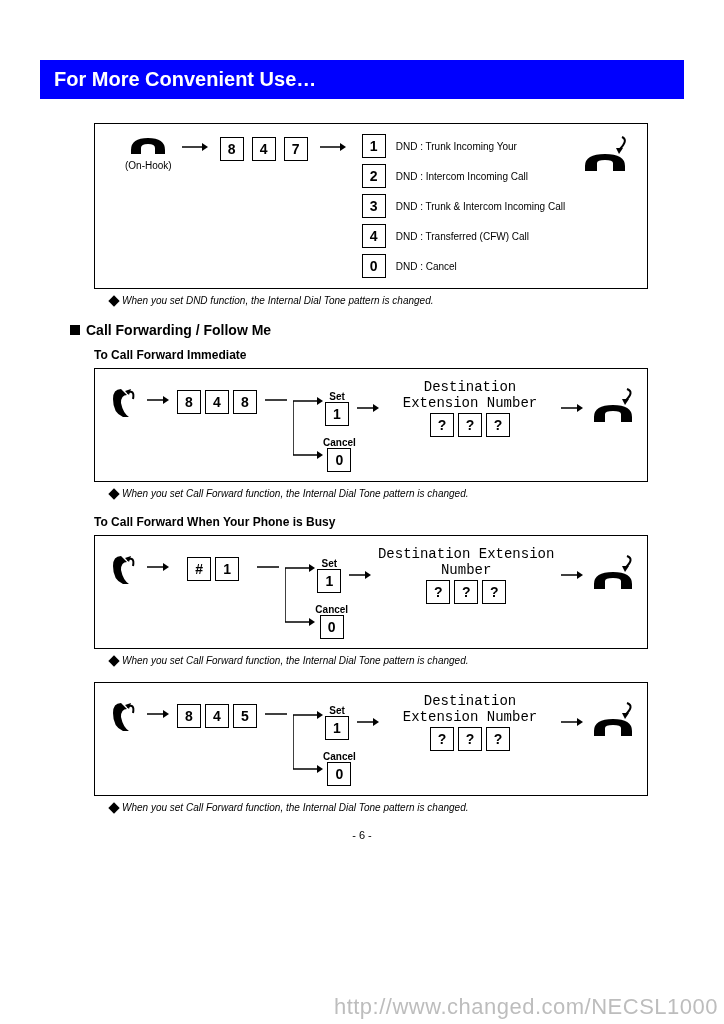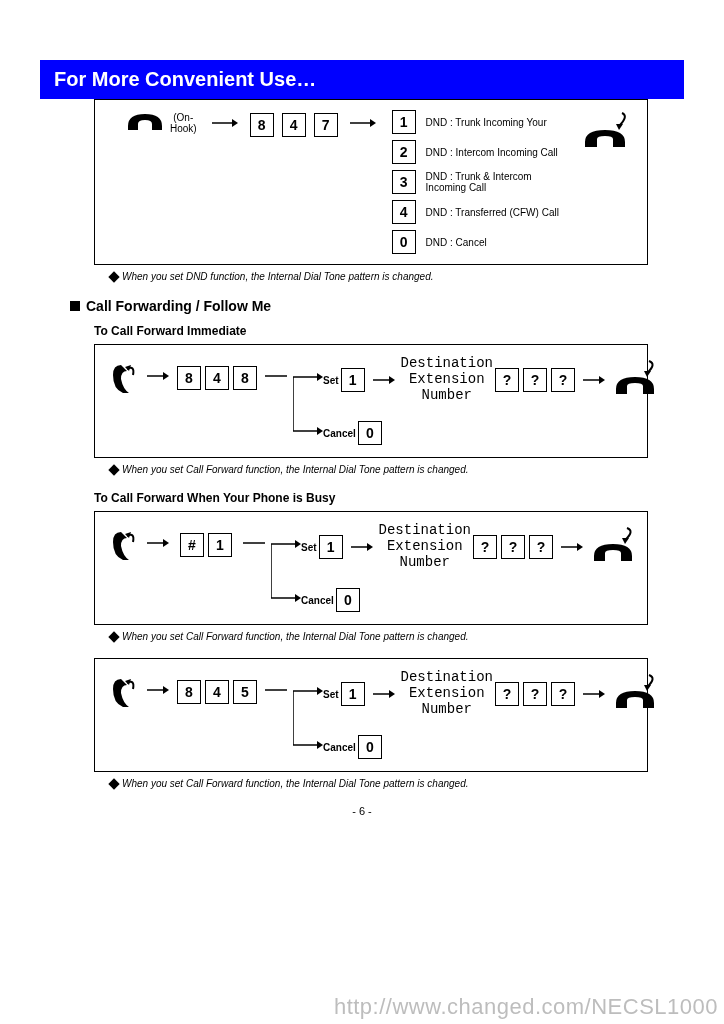--- a/index.html
+++ b/index.html
@@ -13,20 +13,21 @@
   }
   .page {
     padding: 60px 40px 20px 40px;
   }
   .title-bar {
     background: #0000ff;
     color: #fff;
     font-size: 20px;
     font-weight: bold;
     padding: 8px 14px;
+    margin-bottom: 24px;
   }
   .section-heading {
     font-size: 14px;
     font-weight: bold;
     margin: 6px 0 10px 30px;
     display: flex;
     align-items: center;
     gap: 6px;
   }
   .square-bullet {
@@ -100,27 +101,27 @@
   }
   .watermark {
     position: absolute;
     right: 6px;
     bottom: 4px;
     color: #bdbdbd;
     font-size: 22px;
     letter-spacing: 0.5px;
   }
   .col {
-    display:flex; flex-direction:row; align-items:center;
+    display:flex; flex-direction:column; align-items:center;
   }
   .dest-label {
     font-size: 14px; text-align:center; margin-bottom:2px;font-family:Liberation Mono, monospace;
   }
   .branch {
-    display:flex; flex-direction:column; gap:16px;
+    display:flex; flex-direction:column; 
   }
 </style>
 </head>
 <body>
 
 <div class="page">
 
   <div class="title-bar">For More Convenient Use…</div>
 
 

